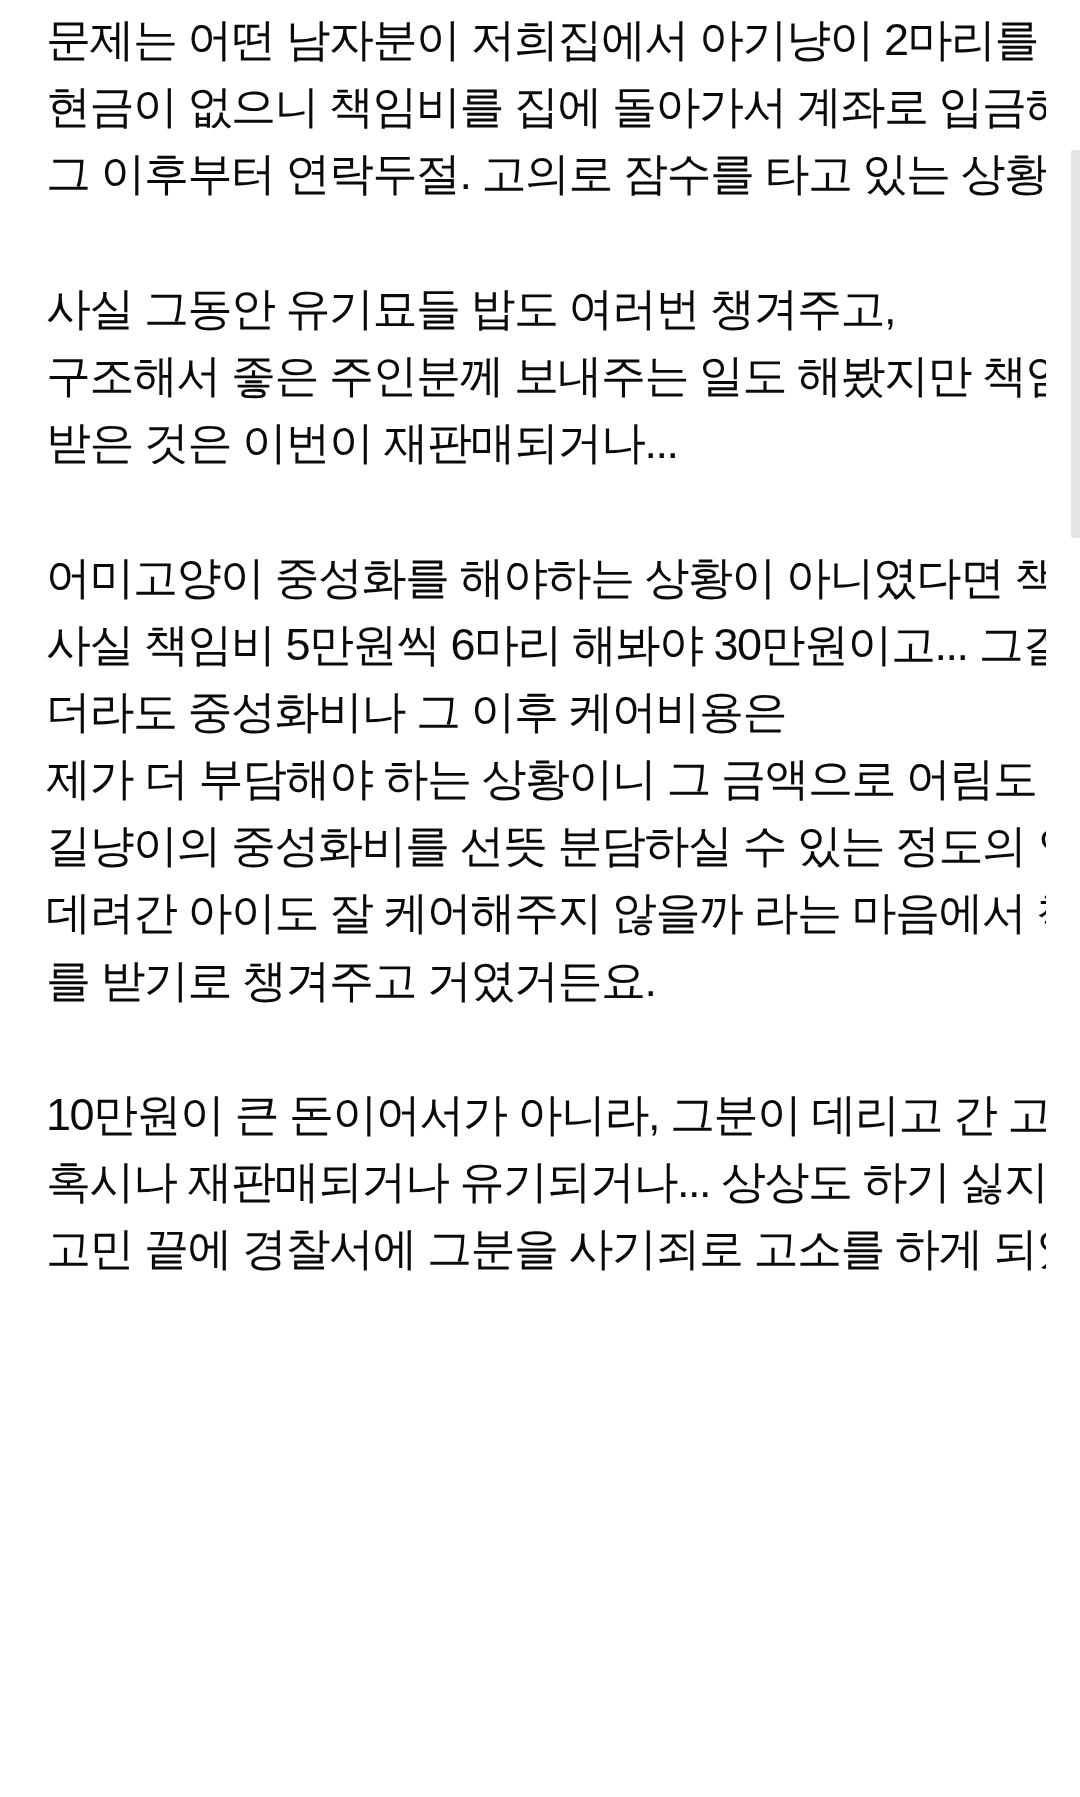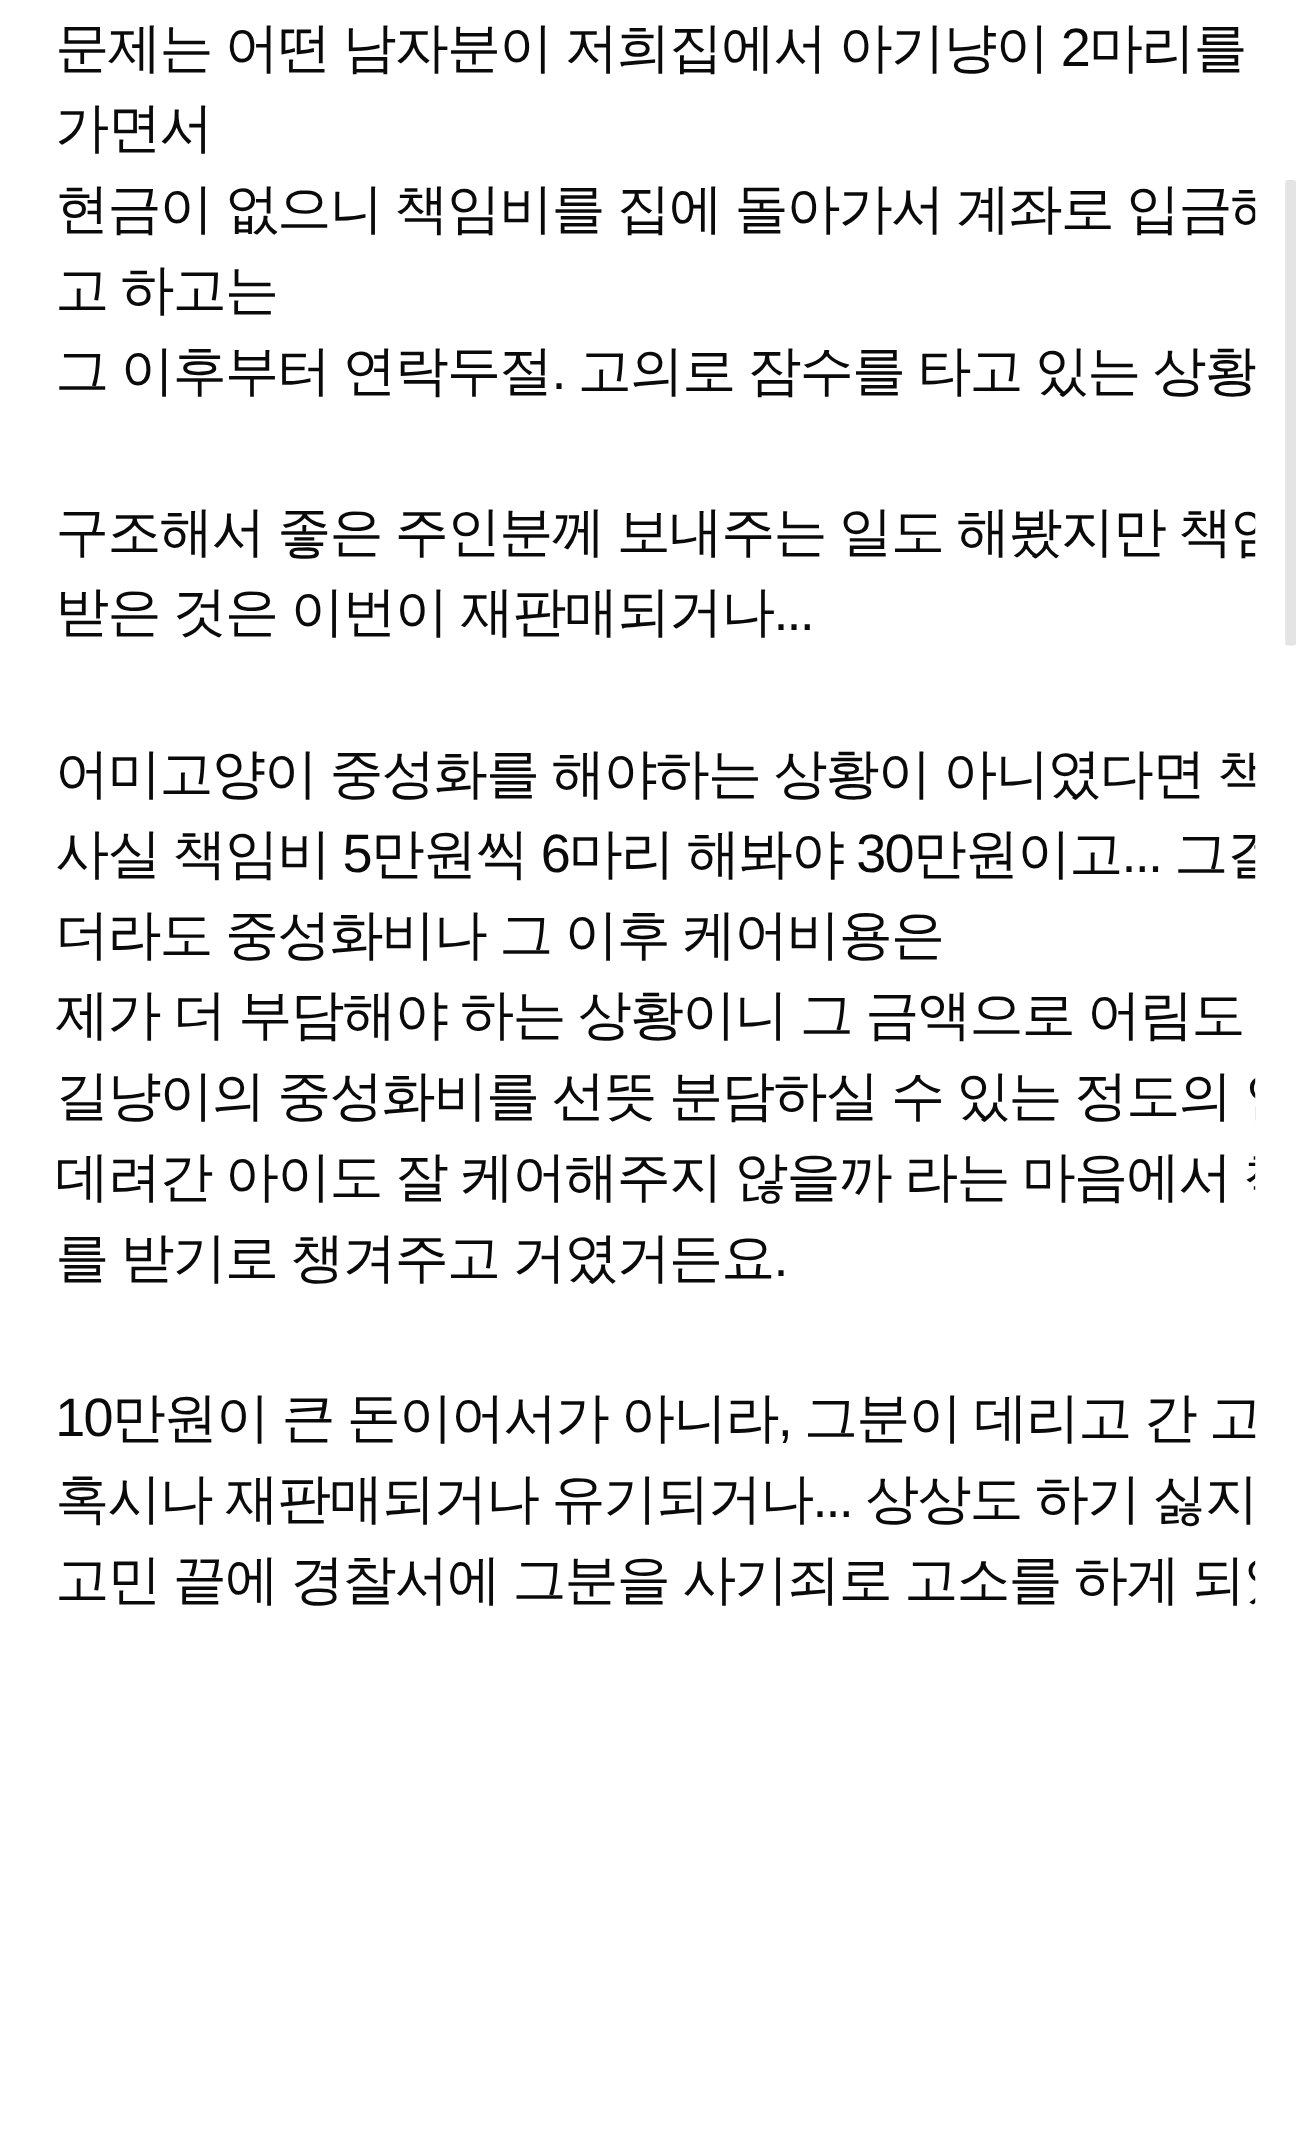--- a/index.html
+++ b/index.html
@@ -44,25 +44,24 @@
     background: #e4e4e4;
     border-radius: 2px;
   }
 </style>
 </head>
 <body>
 
 <main class="screen">
   <article class="post-body">
     <div class="line">문제는 어떤 남자분이 저희집에서 아기냥이 2마리를 분양해</div>
-    <div class="line">가면서</div>
     <div class="line">현금이 없으니 책임비를 집에 돌아가서 계좌로 입금해주겠다</div>
-    <div class="line">고 하고는</div>
     <div class="line">그 이후부터 연락두절. 고의로 잠수를 타고 있는 상황이예요.</div>
     <div class="line"></div>
+    <div class="line">사실 그동안 유기묘들 밥도 여러번 챙겨주고,</div>
     <div class="line">구조해서 좋은 주인분께 보내주는 일도 해봤지만 책임비를</div>
     <div class="line">받은 것은 이번이 재판매되거나...</div>
     <div class="line"></div>
     <div class="line">어미고양이 중성화를 해야하는 상황이 아니였다면 책임비를</div>
     <div class="line">사실 책임비 5만원씩 6마리 해봐야 30만원이고... 그걸 더하</div>
     <div class="line">더라도 중성화비나 그 이후 케어비용은</div>
     <div class="line">제가 더 부담해야 하는 상황이니 그 금액으로 어림도 없긴 하</div>
     <div class="line">길냥이의 중성화비를 선뜻 분담하실 수 있는 정도의 인품을</div>
     <div class="line">데려간 아이도 잘 케어해주지 않을까 라는 마음에서 책임비</div>
     <div class="line">를 받기로 챙겨주고 거였거든요.</div>

